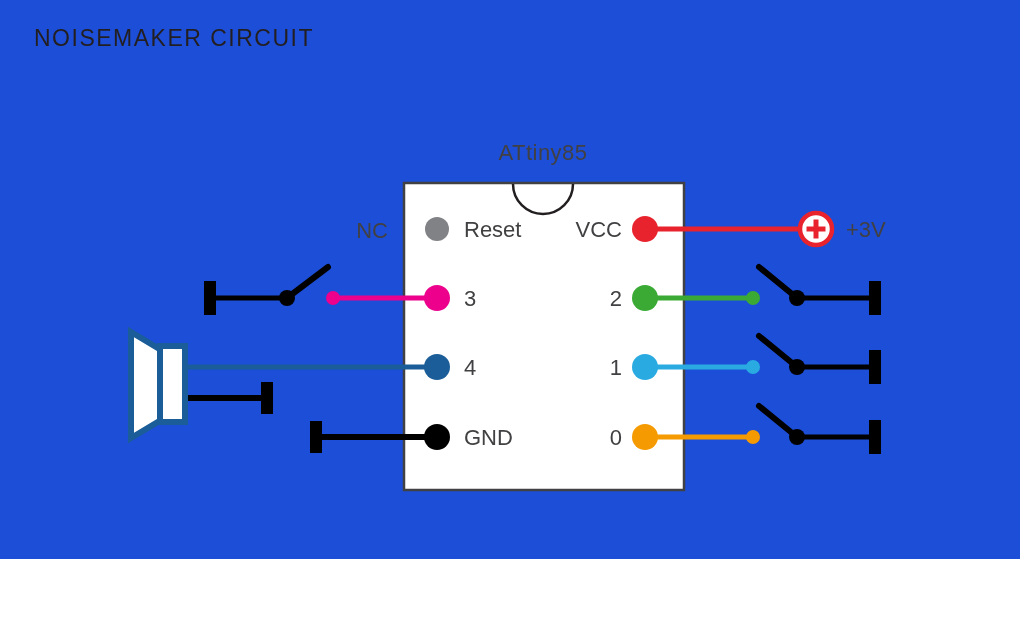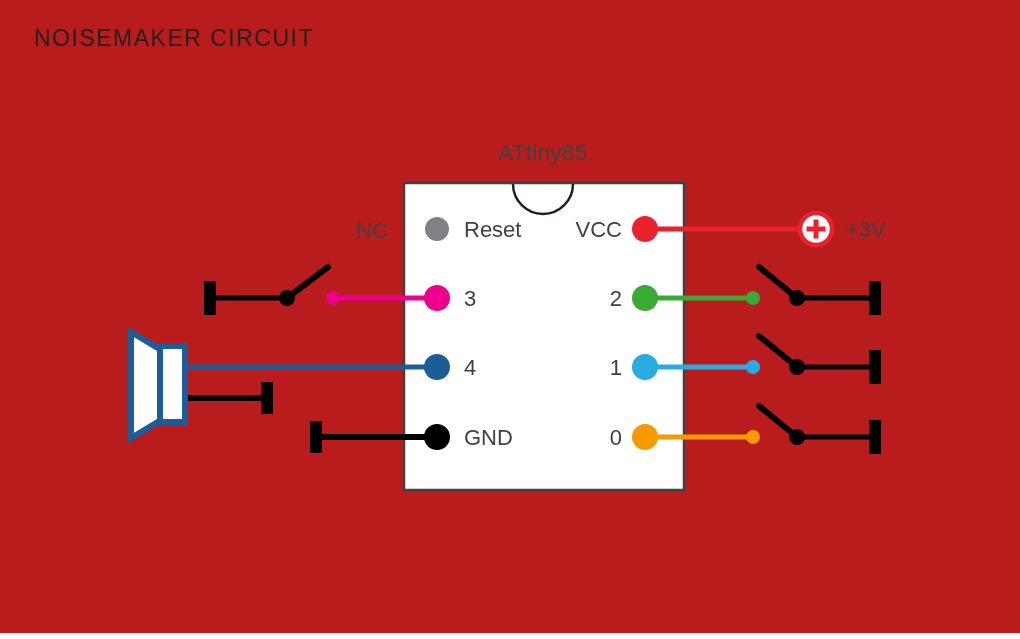--- a/index.html
+++ b/index.html
@@ -1,20 +1,20 @@
 <!DOCTYPE html>
 <html><head>
 <meta charset="utf-8">
 <style>
   html, body { margin: 0; padding: 0; background: #ffffff; }
   .canvas {
     position: relative;
     width: 1020px;
-    height: 633px;
-    background: #b91c1c;
+    height: 559px;
+    background: #1d4ed8;
     font-family: "Liberation Sans", sans-serif;
     overflow: hidden;
   }
   svg text {
     font-family: "Liberation Sans", sans-serif;
     fill: #414042;
   }
   .page-title {
     font-size: 23px;
     font-weight: 500;

